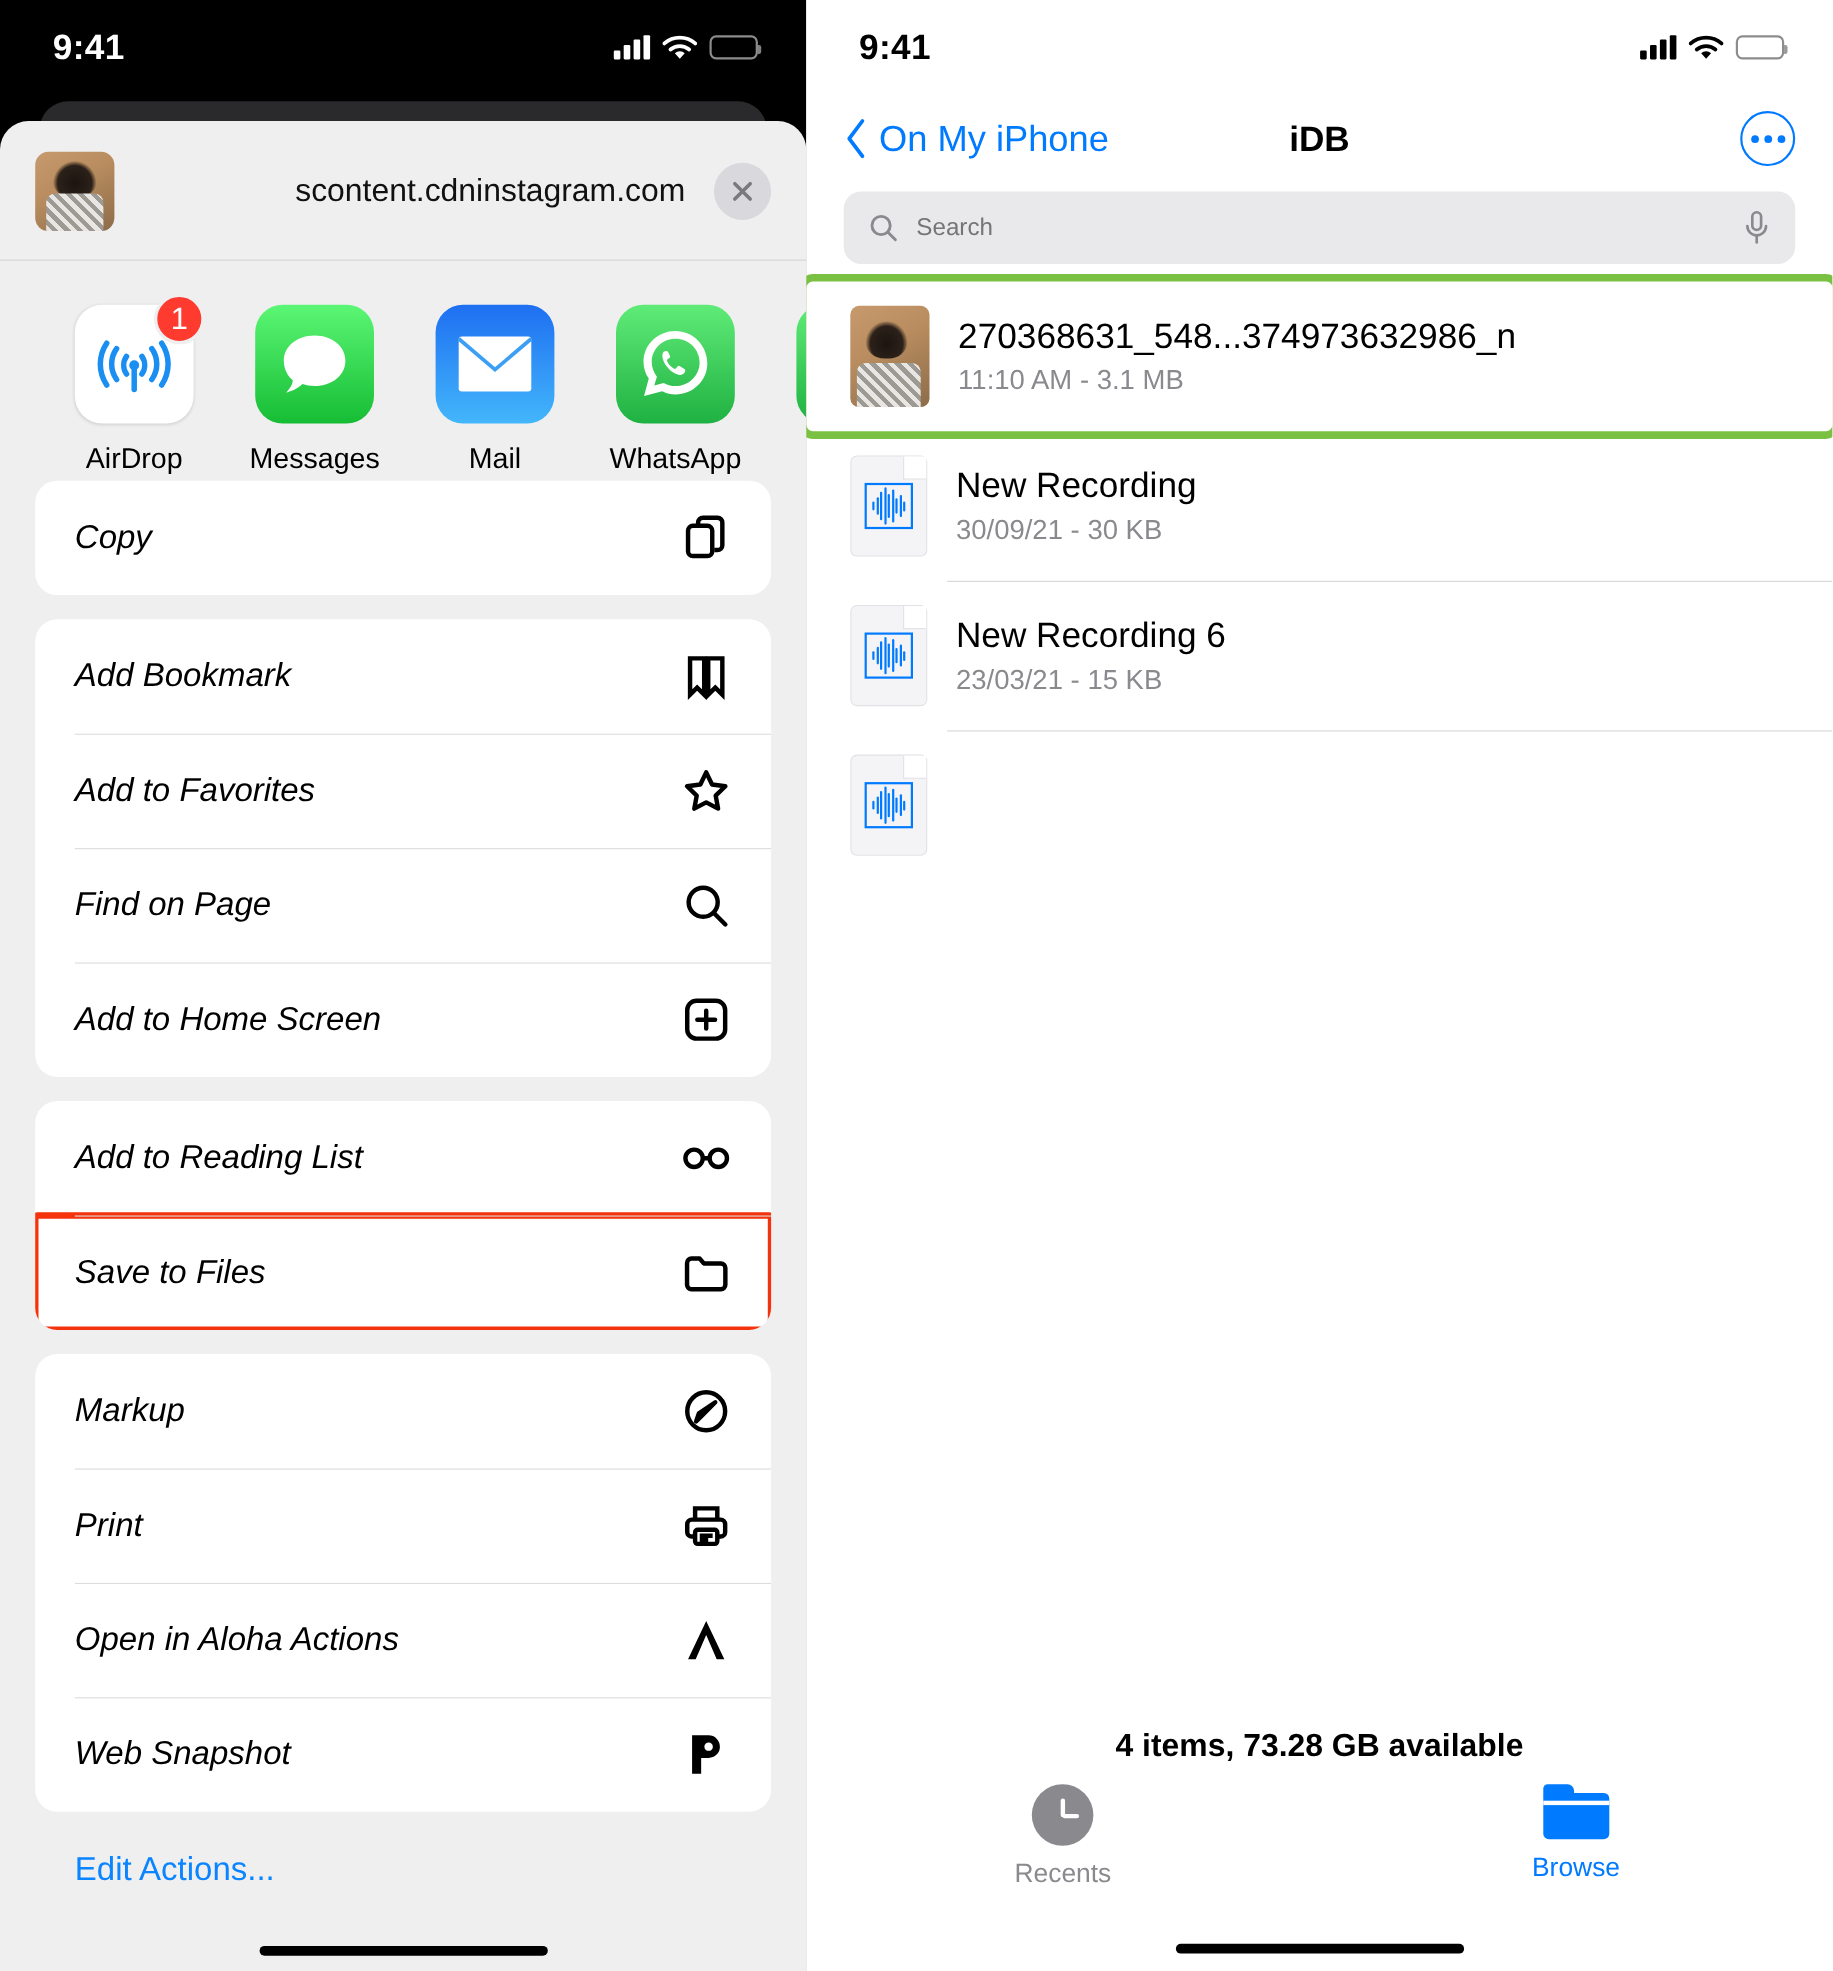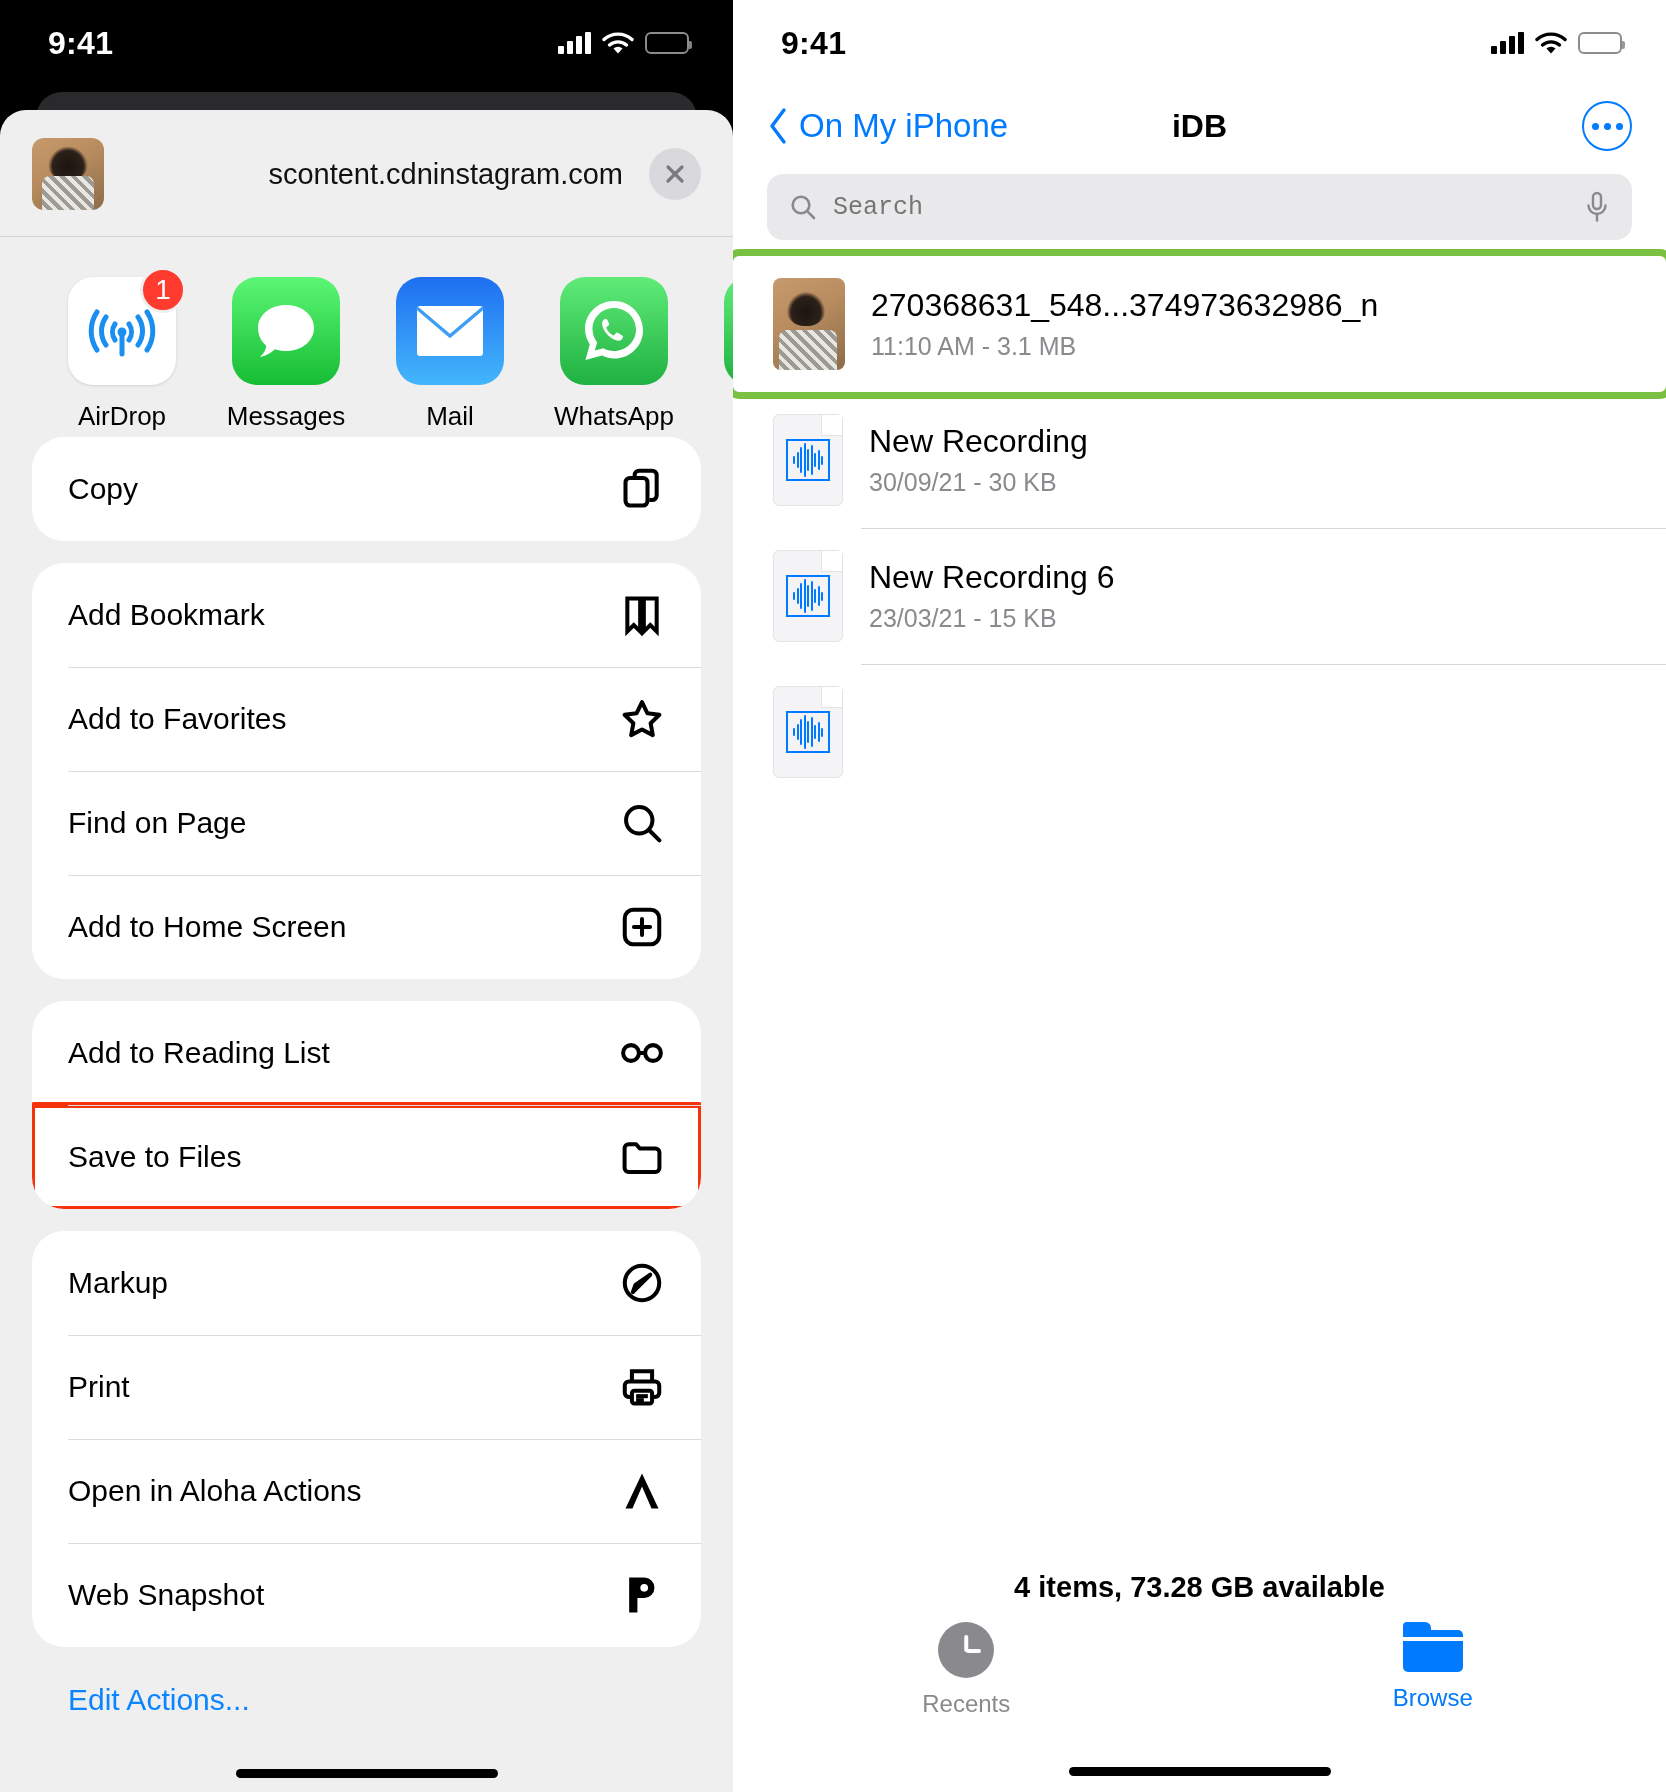--- a/index.html
+++ b/index.html
@@ -107,21 +107,21 @@
     border:3px solid #efeff0;
   }
   .ic-airdrop{background:#fff;box-shadow:0 1px 3px rgba(0,0,0,.12);}
   .ic-messages{background:linear-gradient(180deg,#5bf675 0%,#16bd34 100%);}
   .ic-mail{background:linear-gradient(180deg,#1e6ff1 0%,#43b6fb 100%);}
   .ic-whatsapp{background:linear-gradient(180deg,#60eb78 0%,#1fb141 100%);}
 
   
   .list-scroll { padding:0 32px; }
   .group {
-    background:#fff;border-radius:32px;margin-bottom:22px;overflow:hidden;
+    background:#fff;border-radius:20px;margin-bottom:22px;overflow:hidden;font-style:italic;
   }
   .row {
     display:flex;align-items:center;justify-content:space-between;
     height:104px;padding:0 36px;position:relative;cursor:pointer;
   }
   .row + .row::before{
     content:"";position:absolute;left:36px;right:0;top:0;height:1px;background:#dcdcdc;
   }
   .row-label{font-size:30px;color:#000;}
   .row-icon{width:46px;height:46px;display:flex;align-items:center;justify-content:center;}
@@ -162,22 +162,22 @@
 
   .search-wrap{padding:8px 34px 16px 34px;}
   .search-bar{
     height:66px;background:#e9e9eb;border-radius:16px;display:flex;align-items:center;
     padding:0 22px;gap:16px;cursor:text;
   }
   .search-bar .mag{width:28px;height:28px;}
   .search-bar .mag svg{width:28px;height:28px;stroke:#8a8a8e;stroke-width:2.6;fill:none;
     stroke-linecap:round;}
   .search-input{
-    flex:1;border:none;background:transparent;font-size:25px;color:#701a75;outline:none;
-    font-family:Liberation Mono, monospace;
+    flex:1;border:none;background:transparent;font-size:22px;color:#701a75;outline:none;
+    font-family:Liberation Sans, sans-serif;
   }
   .mic{width:26px;height:34px;}
   .mic svg{width:26px;height:34px;stroke:#8a8a8e;fill:none;stroke-width:2.4;
     stroke-linecap:round;}
 
   .file-list{padding:0 0 0 0;}
   .file-row{
     display:flex;align-items:center;gap:26px;padding:22px 34px 22px 40px;
     position:relative;cursor:pointer;min-height:106px;
   }

